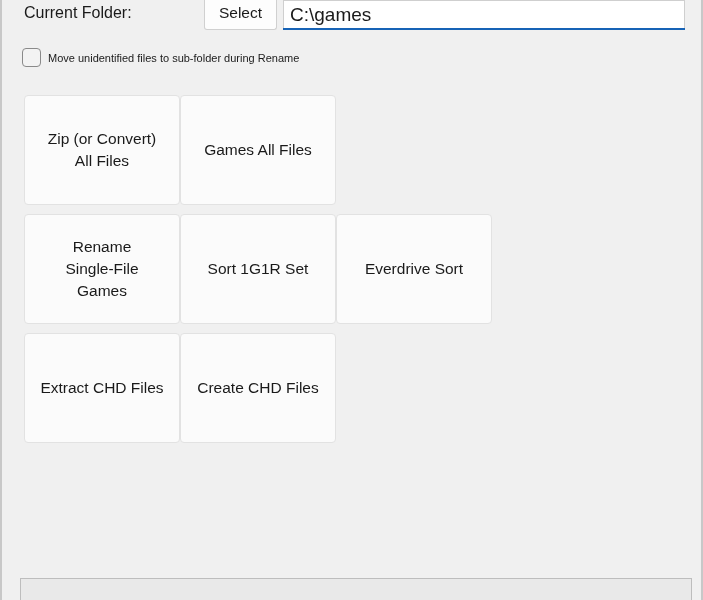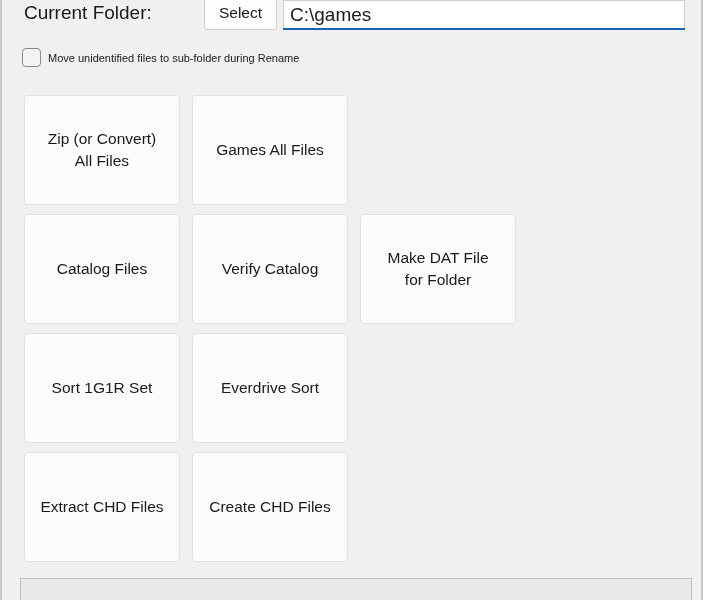--- a/index.html
+++ b/index.html
@@ -31,21 +31,21 @@
     position: absolute;
     left: 0;
     top: 0;
     width: 703px;
     height: 34px;
   }
   .folder-label {
     position: absolute;
     left: 22px;
     top: 2px;
-    font-size: 19px;
+    font-size: 16px;
     line-height: 22px;
     color: #1a1a1a;
     white-space: nowrap;
   }
   .select-button {
     position: absolute;
     left: 202px;
     top: -4px;
     width: 73px;
     height: 34px;
@@ -126,21 +126,21 @@
   }
   
   .button-grid {
     position: absolute;
     left: 22px;
     top: 95px;
     width: 520px;
   }
   .grid-row {
     display: flex;
-    gap: 12px;
+    gap: 0;
     margin-bottom: 9px;
   }
   .action-button {
     width: 156px;
     height: 110px;
     box-sizing: border-box;
     background: #fbfbfb;
     border: 1px solid #e2e2e2;
     border-radius: 4px;
     font-family: "Liberation Sans", sans-serif;
@@ -189,28 +189,25 @@
   </div>
 
   <div class="button-grid">
 
     <div class="grid-row">
       <button class="action-button">Zip (or Convert)
 All Files</button>
       <button class="action-button">Games All Files</button>
     </div>
 
+
     <div class="grid-row">
-      <button class="action-button">Catalog Files</button>
-      <button class="action-button">Verify Catalog</button>
-      <button class="action-button">Make DAT File
-for Folder</button>
-    </div>
-
-    <div class="grid-row">
+      <button class="action-button">Rename
+Single-File
+Games</button>
       <button class="action-button">Sort 1G1R Set</button>
       <button class="action-button">Everdrive Sort</button>
     </div>
 
     <div class="grid-row">
       <button class="action-button">Extract CHD Files</button>
       <button class="action-button">Create CHD Files</button>
     </div>
 
   </div>

